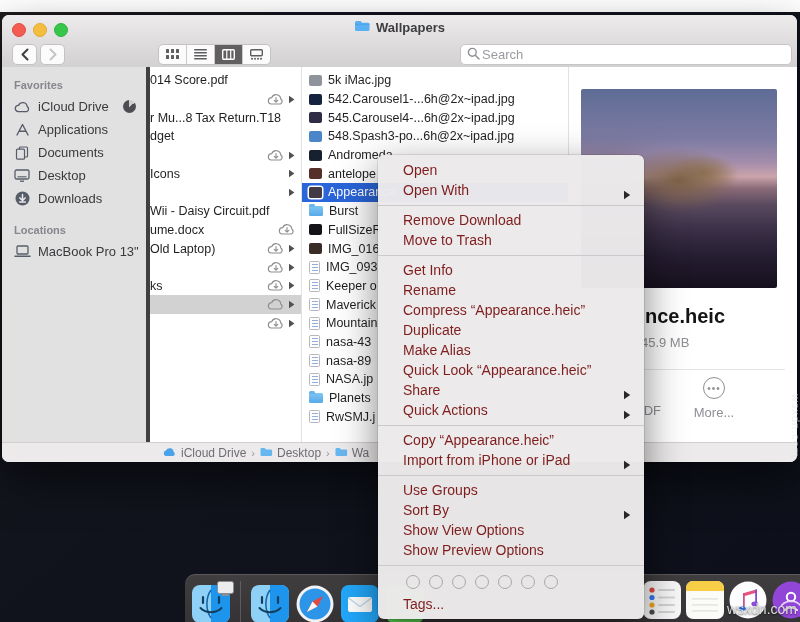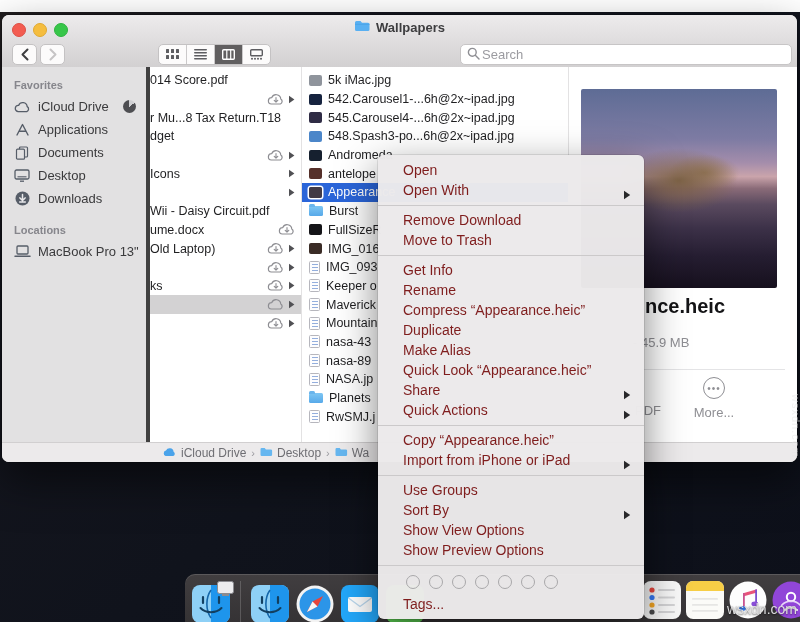--- a/index.html
+++ b/index.html
@@ -66,21 +66,21 @@
   .icon-doc i{display:block;height:100%;
     background:repeating-linear-gradient(180deg,#93aedd 0 1px,transparent 1px 3px);}
 
   
   .preview{flex:1;background:#fff;position:relative;}
   .thumb{position:absolute;left:12px;top:22px;width:196px;height:199px;border-radius:2px;
     background:
       radial-gradient(95px 52px at 50% 46%,rgba(122,96,66,.95),rgba(122,96,66,0) 62%),
       radial-gradient(55px 28px at 63% 42%,rgba(150,120,84,.85),rgba(150,120,84,0) 65%),
       linear-gradient(180deg,#5e6c95 0%,#7d7ba3 25%,#a48dab 37%,#caa4ab 44%,#8a6b78 50%,#5a4a5f 58%,#3c3148 70%,#251d31 84%,#16101d 100%);}
-  .pv-name{position:absolute;left:76px;top:228px;font-size:20px;font-weight:bold;color:#141416;white-space:nowrap;}
+  .pv-name{position:absolute;left:76px;top:238px;font-size:20px;font-weight:bold;color:#141416;white-space:nowrap;}
   .pv-size{position:absolute;left:64px;top:268px;font-size:13px;color:#8f8f94;white-space:nowrap;}
   .pv-sep{position:absolute;left:10px;right:12px;top:302px;height:1px;background:#e4e4e6;}
   .pv-act-pdf{position:absolute;left:66px;top:336px;font-size:13px;color:#8e8e93;}
   .pv-act-more{position:absolute;left:112px;top:310px;width:66px;text-align:center;font-size:13px;color:#8e8e93;}
   .pv-act-more .circ{display:inline-flex;width:20px;height:20px;border:1.5px solid #8e8e93;border-radius:50%;
     align-items:center;justify-content:center;font-size:10px;letter-spacing:1px;color:#8e8e93;margin-bottom:6px;}
 
   
   .pathbar{position:absolute;left:0;right:0;bottom:0;height:19px;background:#eceaeb;border-top:1px solid #d1cfd0;
     border-radius:0 0 7px 7px;display:flex;align-items:center;padding-left:160px;font-size:12px;color:#6e6e73;gap:5px;overflow:hidden;}

